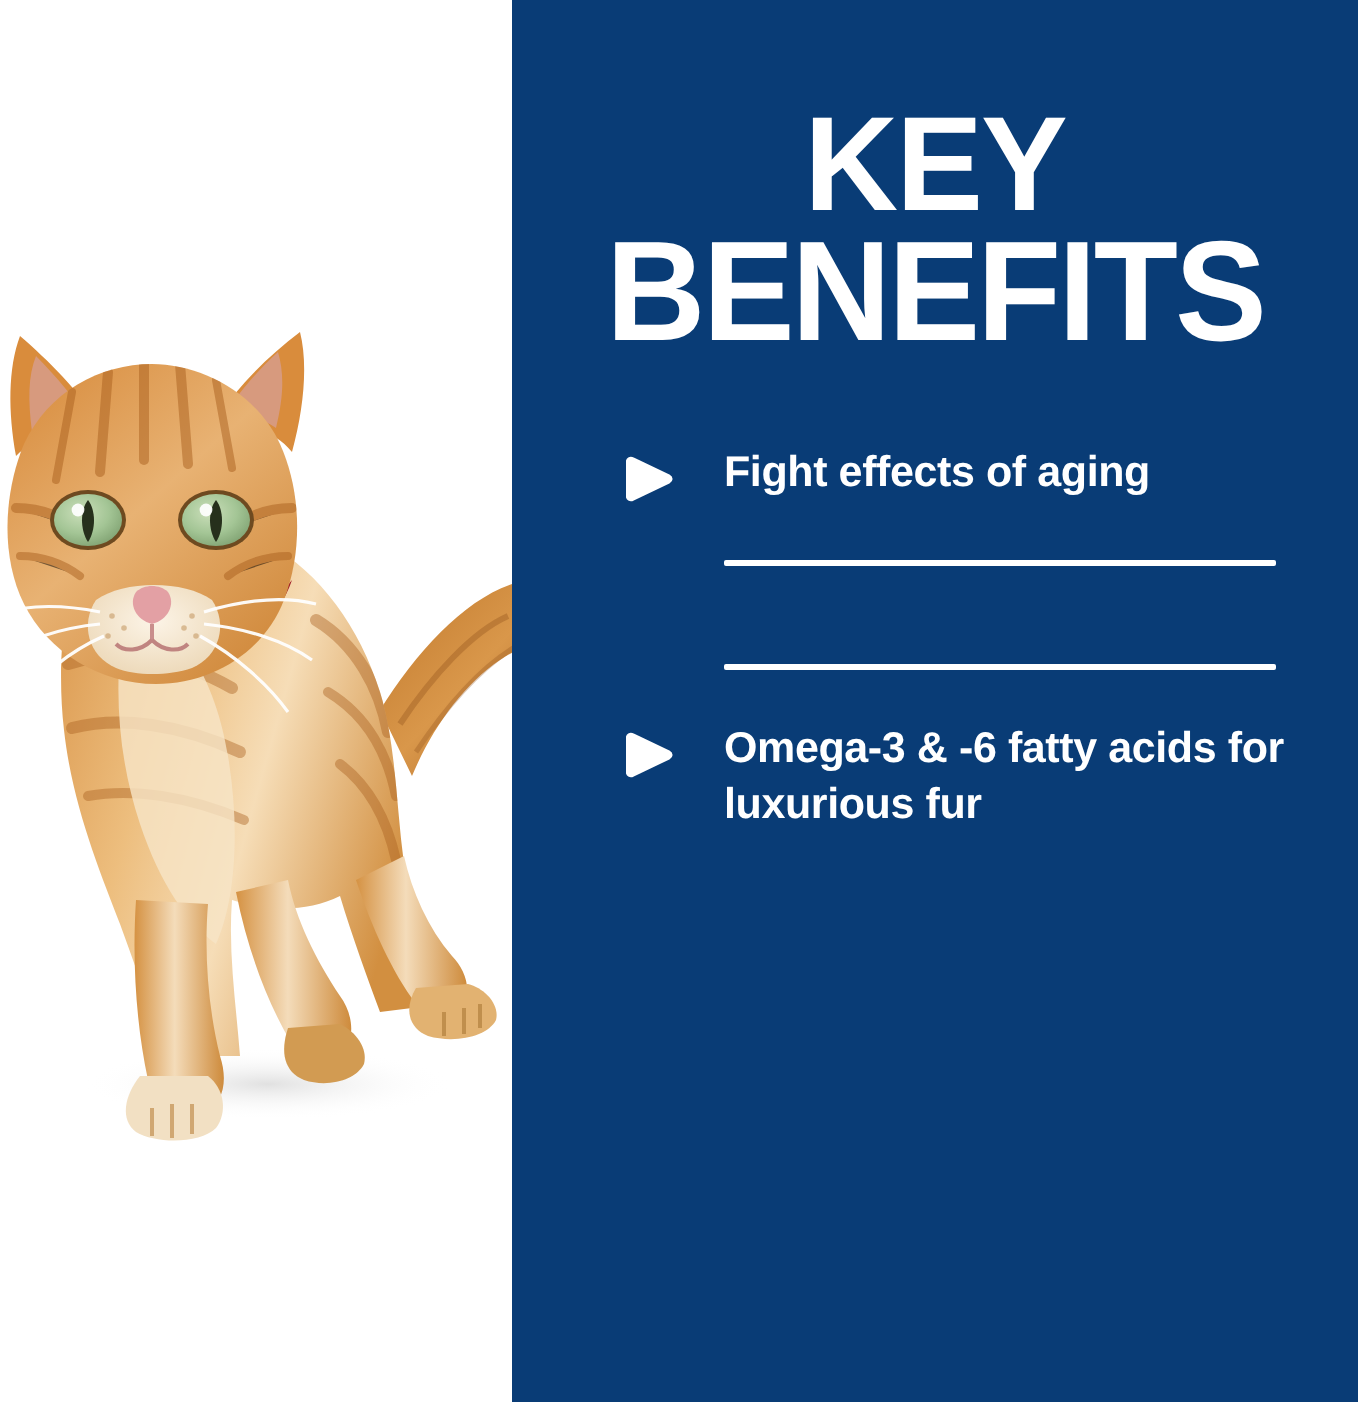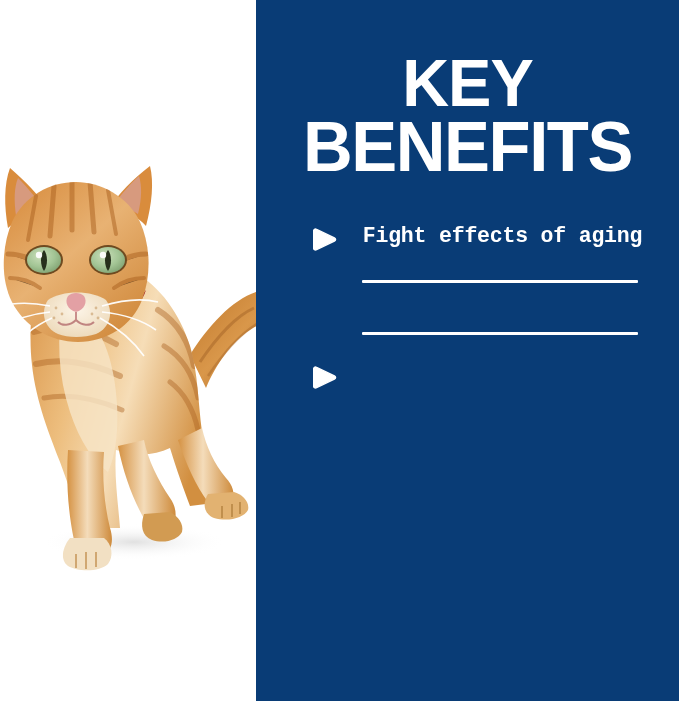--- a/index.html
+++ b/index.html
@@ -92,22 +92,21 @@
     width: 24px;
     height: 23px;
   }
   .benefit-text {
     flex: 1 1 auto;
     color: #ffffff;
     font-weight: 700;
     font-size: 21.5px;
     line-height: 1.32;
     letter-spacing: -0.2px;
-    font-family: Liberation Mono, monospace;
-    text-align: center;
+    font-family: Liberation Sans, sans-serif;
   }
   .benefit-divider {
     height: 3px;
     background: #ffffff;
     margin: 0 0 0 49px;
     width: 276px;
     border-radius: 1px;
   }
   .spacer-a { height: 29px; }
   .spacer-b { height: 25px; }
@@ -326,17 +325,18 @@
       <div class="spacer-d"></div>
 
       <div class="benefit-item">
         <span class="benefit-marker">
           <svg viewBox="0 0 24 23" xmlns="http://www.w3.org/2000/svg" aria-hidden="true">
             <path d="M3.6 1.4 C2.0 0.5 0.6 1.5 0.6 3.2 L0.6 19.8
                      C0.6 21.5 2.0 22.5 3.6 21.6 L21.4 13.1
                      C23.0 12.2 23.0 10.8 21.4 9.9 Z" fill="#ffffff" stroke="#ffffff" stroke-width="1.4" stroke-linejoin="round"></path>
           </svg>
         </span>
+        <span class="benefit-text">Omega-3 &amp; -6 fatty acids for luxurious fur</span>
       </div>
 
     </div>
   </div>
 </div>
 
 </body></html>

